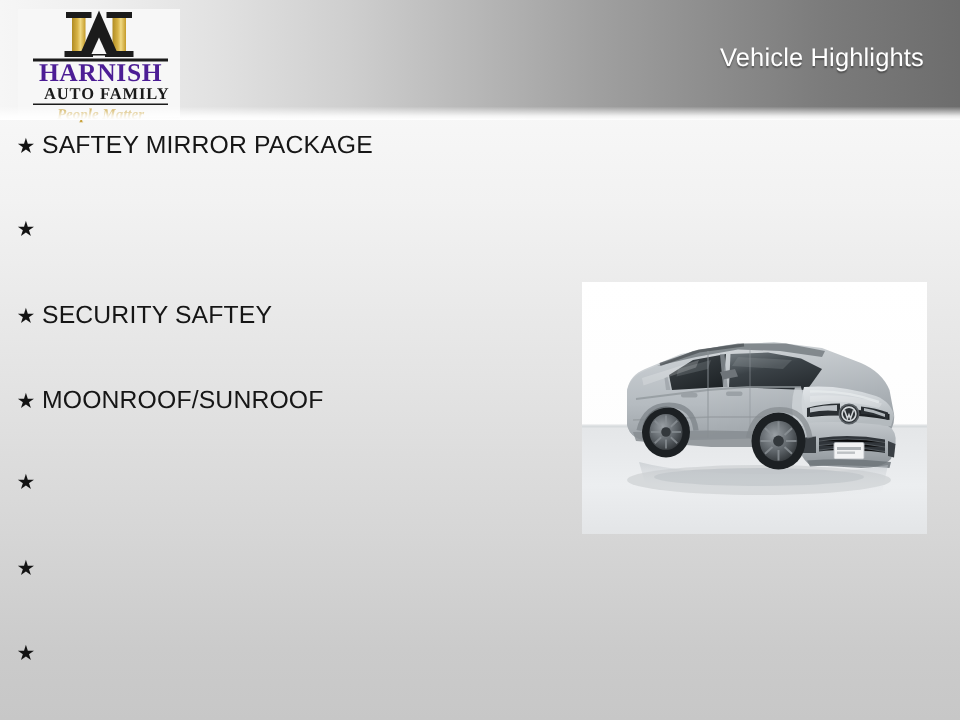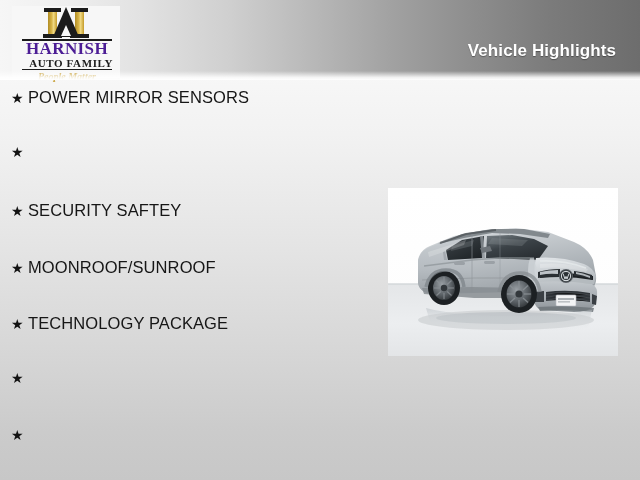--- a/index.html
+++ b/index.html
@@ -163,23 +163,23 @@
     font-style: italic;
     font-weight: bold;
     font-size: 10px;
     color: #c8a23c;
     line-height: 13px;
   }
 
   #header-title {
     position: absolute;
     right: 24px;
-    top: 41px;
+    top: 29px;
     font-size: 17px;
-    font-weight: bold;
+    font-weight: normal;
     color: #ffffff;
     letter-spacing: 0.1px;
     text-shadow: 0 1px 1px rgba(0,0,0,0.35);
     white-space: nowrap;
   }
 
   
   #highlights {
     position: absolute;
     left: 0;
@@ -248,40 +248,39 @@
     </div>
 
     <div id="header-title">Vehicle Highlights</div>
     <div id="header-fade"></div>
   </div>
 
   <div id="highlights">
 
     <div class="hl-row">
       <span class="hl-star">★</span>
-      <span class="hl-label">POWER MIRROR SENSORS</span>
+      <span class="hl-label">SAFTEY MIRROR PACKAGE</span>
     </div>
 
     <div class="hl-row">
       <span class="hl-star">★</span>
     </div>
 
     <div class="hl-row">
       <span class="hl-star">★</span>
       <span class="hl-label">SECURITY SAFTEY</span>
     </div>
 
     <div class="hl-row">
       <span class="hl-star">★</span>
       <span class="hl-label">MOONROOF/SUNROOF</span>
     </div>
 
     <div class="hl-row">
       <span class="hl-star">★</span>
-      <span class="hl-label">TECHNOLOGY PACKAGE</span>
     </div>
 
     <div class="hl-row">
       <span class="hl-star">★</span>
     </div>
 
     <div class="hl-row">
       <span class="hl-star">★</span>
     </div>
 

